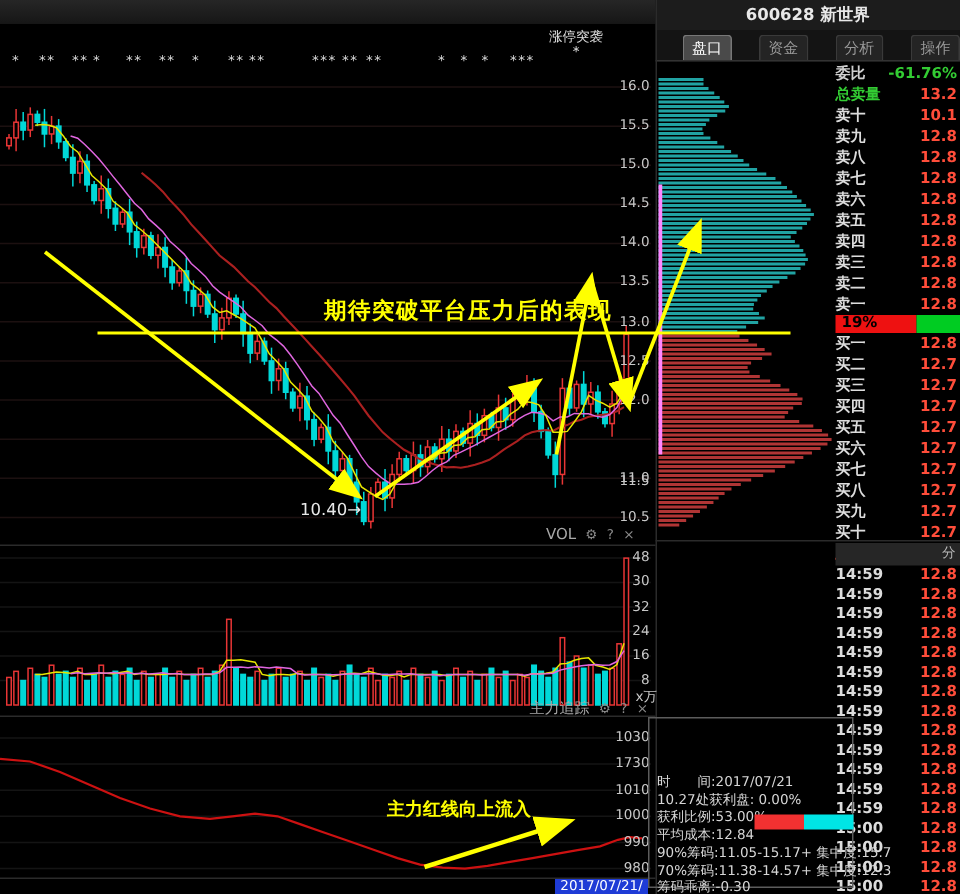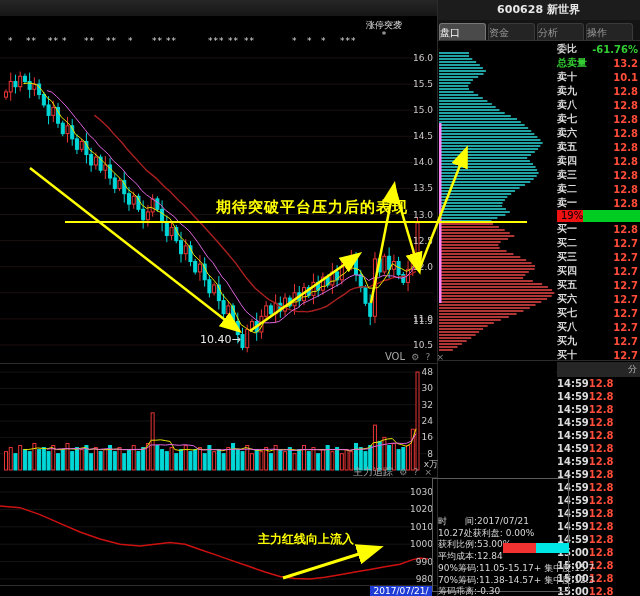--- a/index.html
+++ b/index.html
@@ -3,39 +3,39 @@
 <meta charset="utf-8">
 <style>
   html,body{margin:0;padding:0;background:#000;}
   body{width:640px;height:596px;position:relative;overflow:hidden;
        font-family:"DejaVu Sans","Liberation Sans",sans-serif;}
   .abs{position:absolute;}
   #topbar{left:0;top:0;width:437px;height:16px;background:linear-gradient(#262626,#161616);border-bottom:1px solid #000;}
   #expand{right:8px;top:2px;color:#9a9a9a;font-size:9px;cursor:pointer;}
   #rp-header{left:437px;top:0;width:203px;height:20px;background:#1c1c1c;text-align:center;color:#e8e8e8;font-size:11px;font-weight:bold;line-height:20px;}
   #rp-tabs{left:437px;top:20px;width:203px;height:21px;background:#141414;display:flex;gap:2px;padding-left:2px;box-sizing:border-box;border-bottom:1px solid #333;}
-  .tab{width:47px;height:17px;margin-top:3px;font-size:10px;line-height:17px;color:#999;background:#242424;border:1px solid #3a3a3a;border-bottom:none;border-radius:3px 3px 0 0;box-sizing:border-box;cursor:pointer;}
+  .tab{width:47px;height:17px;margin-top:3px;font-size:10px;line-height:17px;text-align:center;color:#999;background:#242424;border:1px solid #3a3a3a;border-bottom:none;border-radius:3px 3px 0 0;box-sizing:border-box;cursor:pointer;margin-left:16px;}
   .tab.active{background:#4a4a4a;color:#fff;border-color:#777;}
   .vline{background:#2b2b2b;width:1px;}
   .hline{background:#2b2b2b;height:1px;}
   .axis-label{color:#c8c8c8;font-size:9px;width:30px;text-align:right;}
   .star{color:#dcdcdc;font-size:9px;letter-spacing:1px;}
   #limitup{color:#e0e0e0;font-size:9px;text-align:center;line-height:10px;}
   .panel-head{color:#a8a8a8;font-size:10px;}
   .panel-head .ico{color:#8a8a8a;font-size:9px;margin-left:3px;cursor:pointer;}
   .yellow-note{color:#ffff00;font-weight:bold;}
   #low-label{color:#e8e8e8;font-size:11px;}
   #ob{left:557px;top:42px;width:83px;height:317px;display:flex;flex-direction:column;}
   .ob-row{flex:1;display:flex;justify-content:space-between;align-items:center;font-size:10px;font-weight:bold;padding-right:2px;cursor:pointer;}
   .ob-cur{display:flex;align-items:center;padding-right:0;}
-  .ob-cur .pct{background:#ee1111;color:#000;width:26px;height:12px;font-size:10px;font-weight:normal;line-height:12px;padding-left:4px;box-sizing:border-box;text-align:right;}
+  .ob-cur .pct{background:#ee1111;color:#000;width:54px;height:12px;font-size:10px;font-weight:bold;line-height:12px;padding-left:4px;box-sizing:border-box;}
   .ob-cur .grn{background:#00cc22;height:12px;flex:1;}
   #tick-head{left:557px;top:362px;width:83px;height:15px;background:#262626;color:#b8b8b8;font-size:9px;line-height:15px;text-align:right;padding-right:3px;box-sizing:border-box;}
   #ticks{left:557px;top:378px;width:83px;height:218px;overflow:hidden;display:flex;flex-direction:column;}
-  .tick-row{height:13px;flex:none;display:flex;font-size:10px;font-weight:bold;padding-right:2px;}
+  .tick-row{height:13px;flex:none;display:flex;justify-content:space-between;font-size:10px;font-weight:bold;padding-right:2px;}
   .tick-row .t{color:#dcdcdc;}
   .tick-row .v{color:#ff4d3a;}
   #infobox{left:432px;top:478px;width:137px;height:114px;border:1px solid #5c5c5c;box-sizing:border-box;}
   .info-line{position:absolute;left:5px;color:#d6d6d6;font-size:9px;white-space:nowrap;}
   #date-box{left:370px;top:586px;width:62px;height:10px;background:#1e3bd6;color:#fff;font-size:9px;line-height:10px;text-align:center;}
   svg{position:absolute;left:0;top:0;}
 </style>
 </head>
 <body>
 
@@ -496,28 +496,28 @@
     <div class="axis-label abs" style="left: 403px; top: 367.08px;">48</div>
     <div class="axis-label abs" style="left: 403px; top: 383.4px;">30</div>
     <div class="axis-label abs" style="left: 403px; top: 399.72px;">32</div>
     <div class="axis-label abs" style="left: 403px; top: 416.04px;">24</div>
     <div class="axis-label abs" style="left: 403px; top: 432.36px;">16</div>
     <div class="axis-label abs" style="left: 403px; top: 448.68px;">8</div>
   </div>
 <div class="abs axis-label" style="left:408px;top:458px;">x万</div>
 <div class="abs" id="zl-axis">
     <div class="axis-label abs" style="left: 403px; top: 487px;">1030</div>
-    <div class="axis-label abs" style="left: 403px; top: 504.4px;">1020</div>
+    <div class="axis-label abs" style="left: 403px; top: 504.4px;">1730</div>
     <div class="axis-label abs" style="left: 403px; top: 521.8px;">1010</div>
     <div class="axis-label abs" style="left: 403px; top: 539.2px;">1000</div>
     <div class="axis-label abs" style="left: 403px; top: 556.6px;">990</div>
     <div class="axis-label abs" style="left: 403px; top: 574px;">980</div>
   </div>
 
-<div class="abs panel-head" style="right:196px;top:351px;text-align:right;">
+<div class="abs panel-head" style="right:217px;top:351px;text-align:right;">
   <span>VOL</span>
   <span class="ico">⚙</span>
   <span class="ico">?</span>
   <span class="ico">×</span>
 </div>
 <div class="abs panel-head" style="right:208px;top:465px;">
   <span>主力追踪</span>
   <span class="ico">⚙</span>
   <span class="ico">?</span>
   <span class="ico">×</span>

